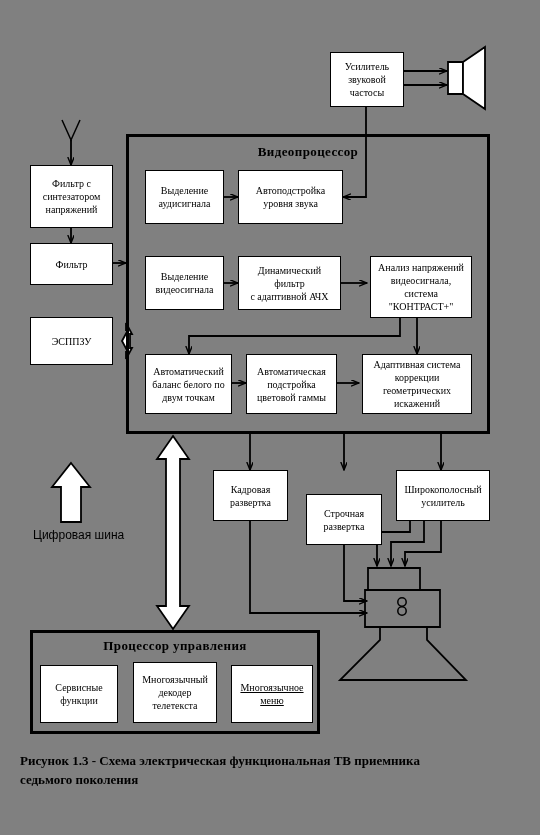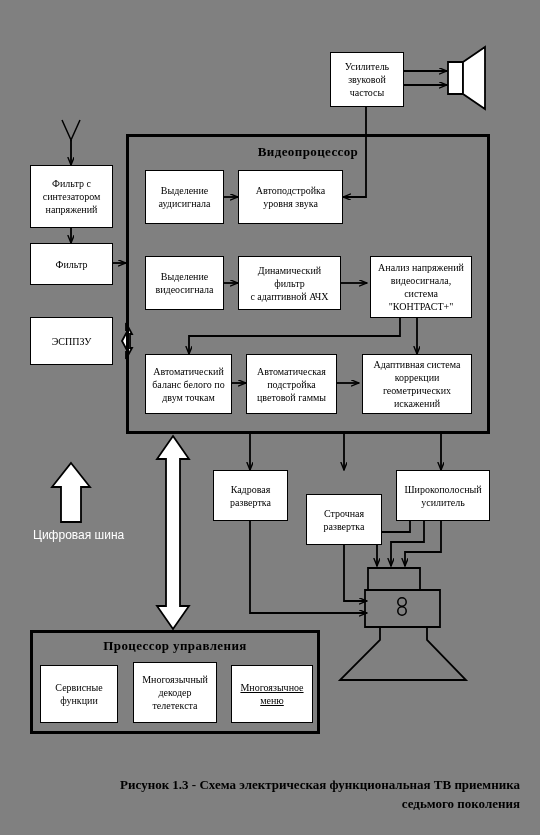--- a/index.html
+++ b/index.html
@@ -44,33 +44,32 @@
     font-weight:bold;
     color:#000000;
     letter-spacing:.4px;
     white-space:nowrap;
     text-align:center;
   }
 
   
   .caption{
     position:absolute;
-    text-align:right;
+    text-align:left;
     font-family:"Liberation Serif", serif;
     font-size:13px;
     line-height:19px;
     color:#000000;
     font-weight:bold;
-    margin-top:24px;
   }
   .buslabel{
     position:absolute;
     font-family:"Liberation Sans", sans-serif;
     font-size:12px;
-    color:#ffffff;
+    color:#000000;
     white-space:nowrap;
   }
 
   svg.overlay{
     position:absolute;left:0;top:0;width:540px;height:835px;
     pointer-events:none;
   }
   svg.overlay *{vector-effect:non-scaling-stroke;}
 </style>
 </head>

